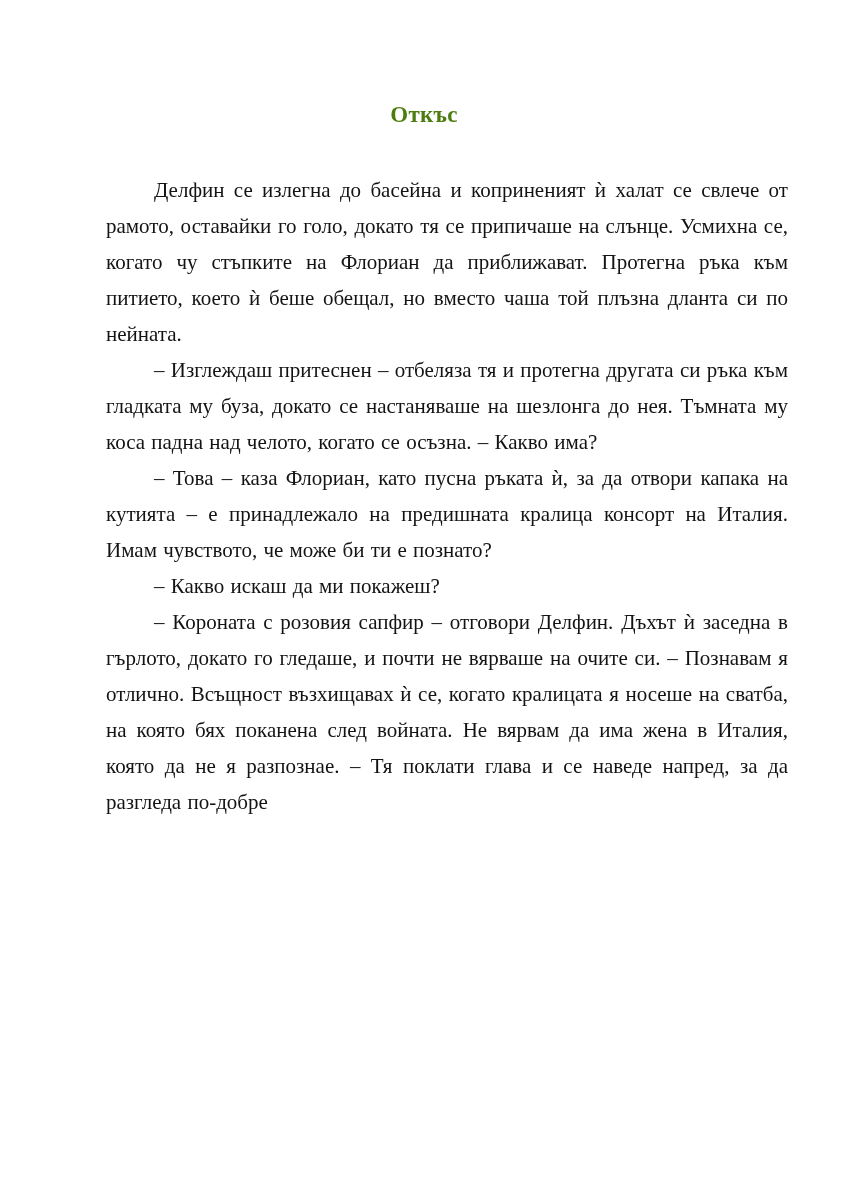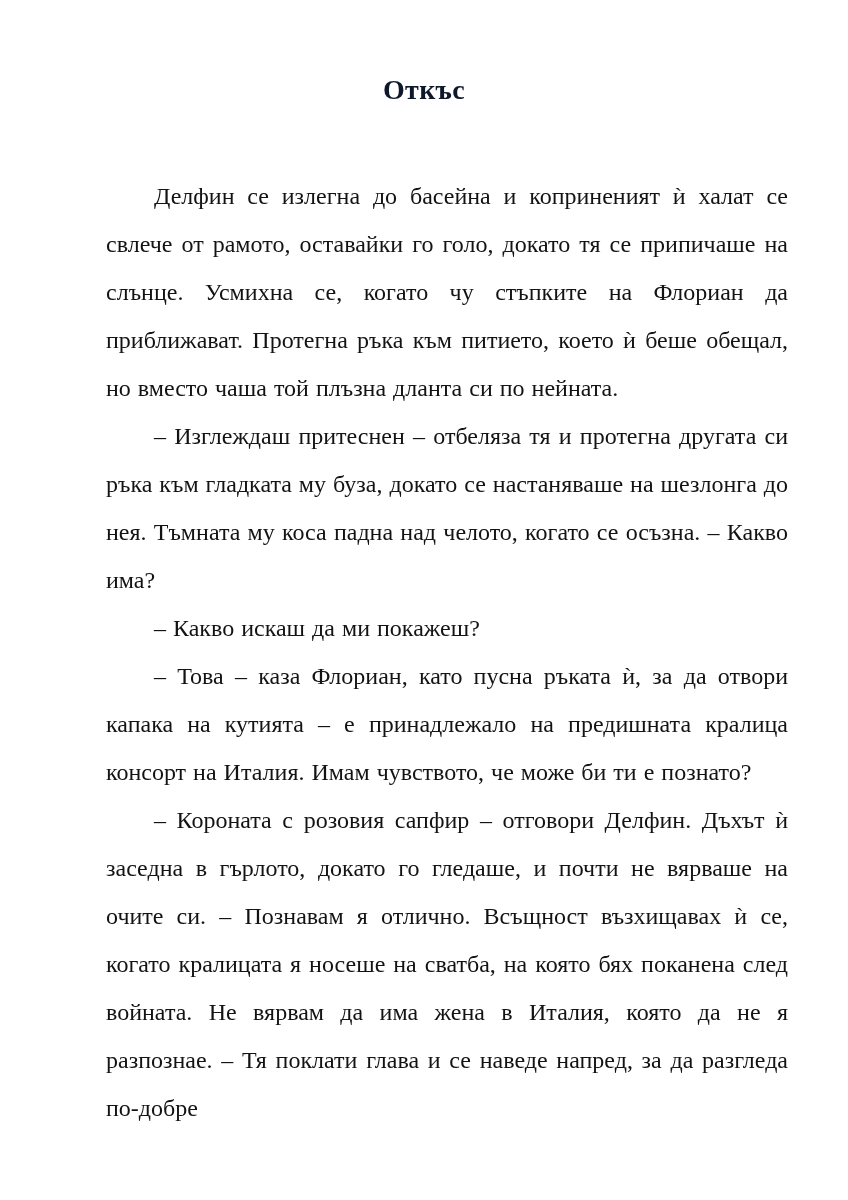--- a/index.html
+++ b/index.html
@@ -23,51 +23,52 @@
   .title-row {
     position: absolute;
     top: 74px;
     left: 0;
     width: 848px;
     text-align: center;
   }
   .doc-title {
     display: inline-block;
     font-weight: bold;
-    font-size: 28px;
+    font-size: 23px;
     letter-spacing: 0.3px;
-    color: #0f172a;
+    color: #4d7c0f;
+    margin-top: 28px;
   }
   .body-block {
     position: absolute;
     top: 172px;
     left: 106px;
     width: 682px;
   }
   .para {
     margin: 0;
     padding: 0;
     text-indent: 48px;
     text-align: justify;
-    font-size: 24px;
-    line-height: 48px;
+    font-size: 21px;
+    line-height: 36px;
     color: #131313;
     word-spacing: 1px;
   }
 </style>
 </head>
 <body>
 
 <div class="page">
 
   <div class="title-row">
     <span class="doc-title">Откъс</span>
   </div>
 
   <div class="body-block">
     <p class="para">Делфин се излегна до басейна и коприненият ѝ халат се свлече от рамото, оставайки го голо, докато тя се припичаше на слънце. Усмихна се, когато чу стъпките на Флориан да приближават. Протегна ръка към питието, което ѝ беше обещал, но вместо чаша той плъзна дланта си по нейната.</p>
     <p class="para">– Изглеждаш притеснен – отбеляза тя и протегна другата си ръка към гладката му буза, докато се настаняваше на шезлонга до нея. Тъмната му коса падна над челото, когато се осъзна. – Какво има?</p>
+    <p class="para">– Това – каза Флориан, като пусна ръката ѝ, за да отвори капака на кутията – е принадлежало на предишната кралица консорт на Италия. Имам чувството, че може би ти е познато?</p>
     <p class="para">– Какво искаш да ми покажеш?</p>
-    <p class="para">– Това – каза Флориан, като пусна ръката ѝ, за да отвори капака на кутията – е принадлежало на предишната кралица консорт на Италия. Имам чувството, че може би ти е познато?</p>
     <p class="para">– Короната с розовия сапфир – отговори Делфин. Дъхът ѝ заседна в гърлото, докато го гледаше, и почти не вярваше на очите си. – Познавам я отлично. Всъщност възхищавах ѝ се, когато кралицата я носеше на сватба, на която бях поканена след войната. Не вярвам да има жена в Италия, която да не я разпознае. – Тя поклати глава и се наведе напред, за да разгледа по-добре</p>
   </div>
 
 </div>
 
 </body></html>

